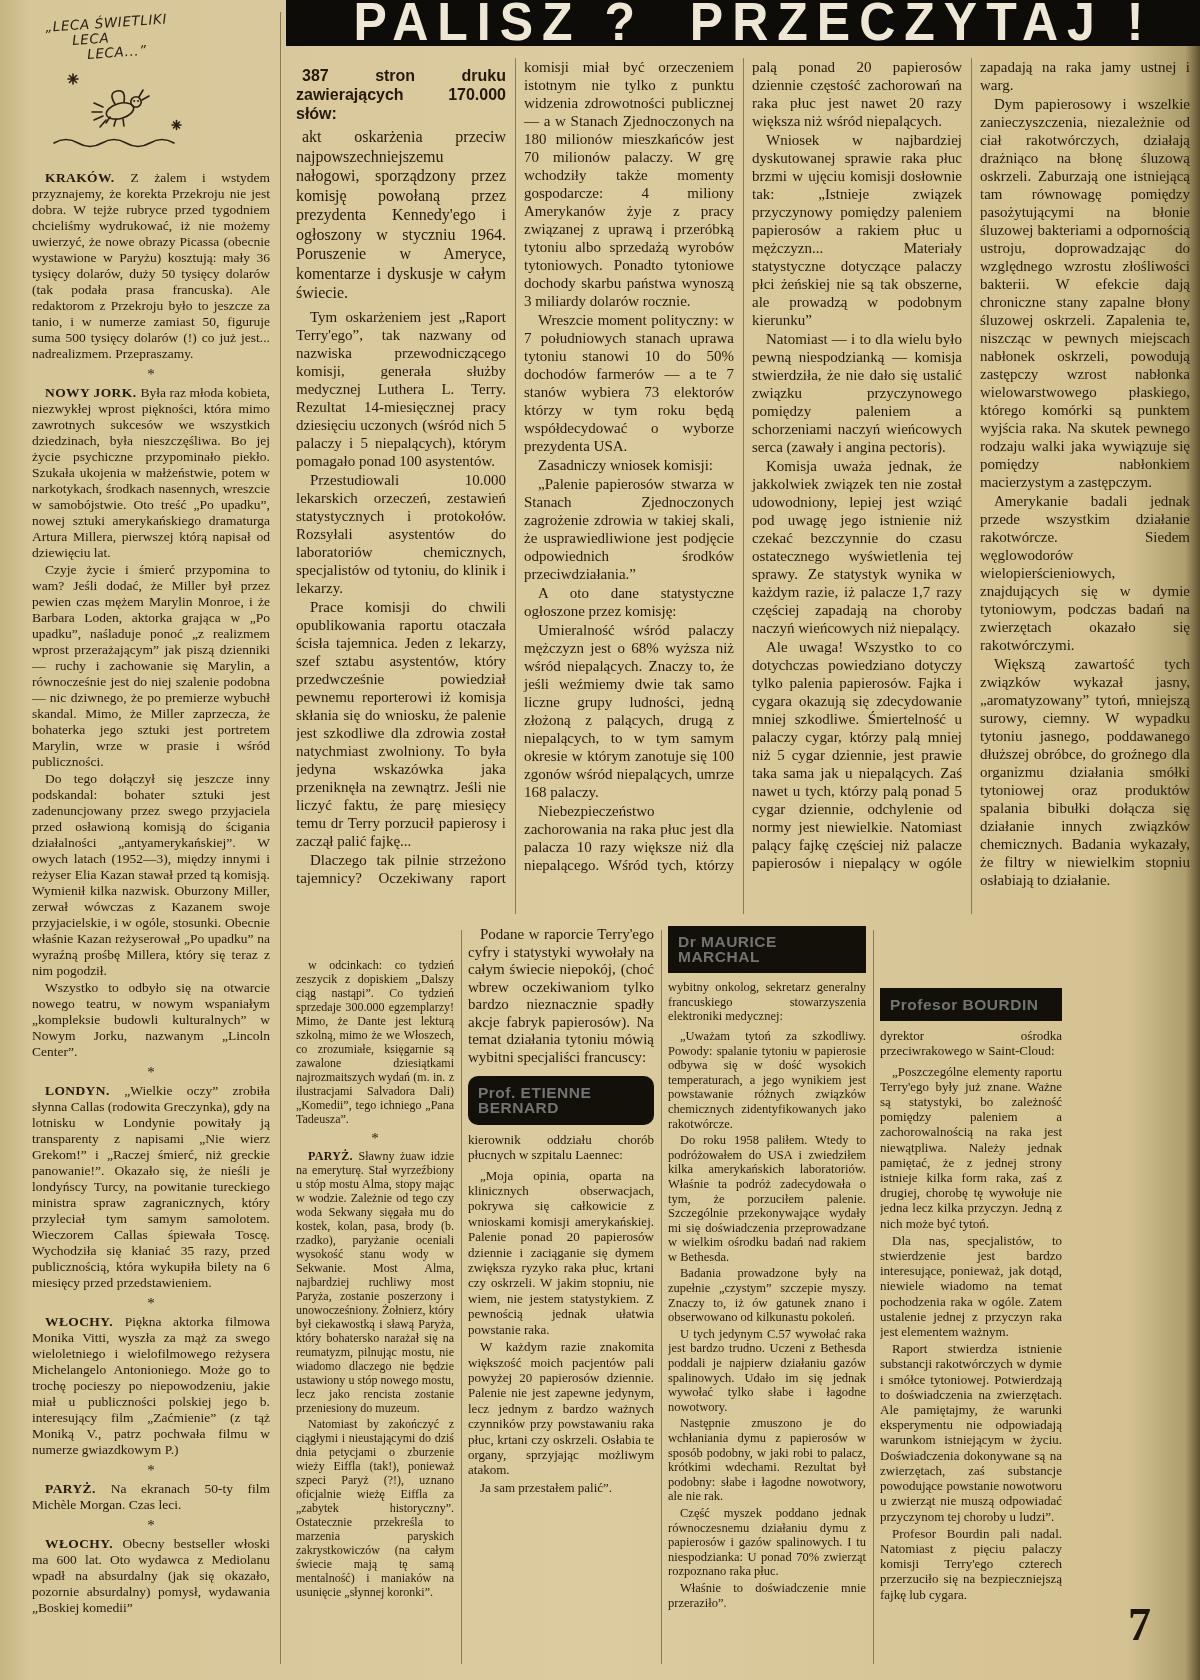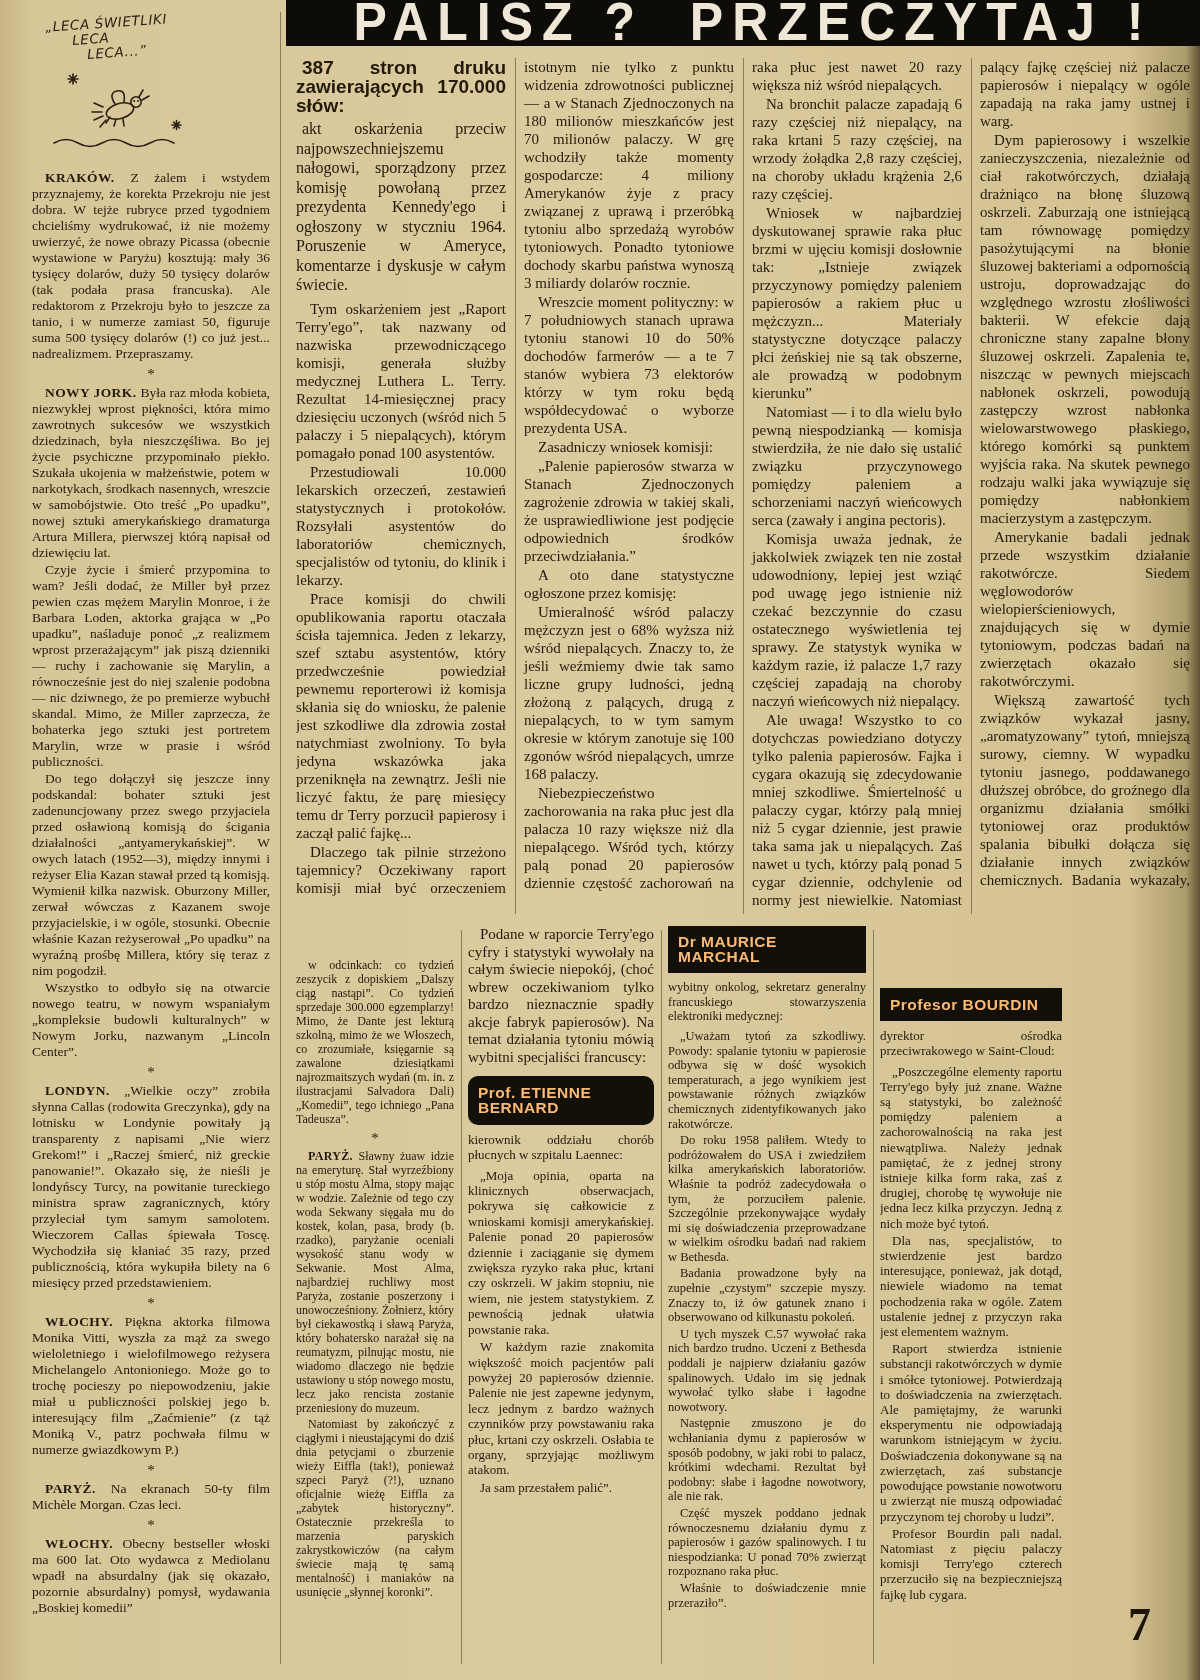--- a/index.html
+++ b/index.html
@@ -47,36 +47,36 @@
   
   .article{
     position:absolute;left:296px;top:58px;width:894px;height:856px;overflow:hidden;
     font-size:15px;line-height:18px;text-align:justify;
     column-count:4;column-gap:18px;column-fill:balance;
     column-rule:1px solid rgba(58,44,20,.5);
   }
   .article p{margin:0 0 1px 0;text-indent:14px;}
   .article p.lead{
     font-family:"Liberation Sans", sans-serif;font-weight:700;
-    font-size:19px;line-height:19px;text-indent:6px;margin-bottom:4px;
+    font-size:16px;line-height:19px;text-indent:6px;margin-bottom:4px;margin-top:8px;
   }
   .article p.standfirst{font-size:16px;line-height:19.5px;text-indent:6px;margin-bottom:5px;}
 
   
   .bcol{position:absolute;overflow:hidden;text-align:justify;}
   .bcol p{margin:0 0 2px 0;text-indent:12px;}
   .bcol .role{text-indent:0;margin:2px 0 5px 0;}
   .gossip-more{left:296px;top:958px;width:158px;height:706px;font-size:12px;line-height:14px;}
   .gossip-more p b{font-weight:700;letter-spacing:.3px;}
   .bernard{left:468px;top:926px;width:186px;height:738px;font-size:13px;line-height:15.4px;}
   .bernard .spec-intro p{font-size:15px;line-height:17.5px;text-indent:12px;margin:0;}
   .marchal{left:668px;top:926px;width:198px;height:738px;font-size:12.5px;line-height:14.6px;}
   .bourdin{left:880px;top:988px;width:182px;height:676px;font-size:13px;line-height:15.2px;}
   .name-box{
-    background:#13100a;color:#fdba74;margin:6px 0 7px 0;
+    background:#13100a;color:#737373;margin:6px 0 7px 0;
     font-family:"Liberation Sans", sans-serif;font-weight:700;
     font-size:15.5px;letter-spacing:.5px;padding:9px 10px;text-align:left;
   }
   .bernard .name-box{margin-top:10px;border-radius:10px;}
   .marchal .name-box,.bourdin .name-box{margin-top:0;}
 
   
   .vrule{position:absolute;width:1px;background:rgba(58,44,20,.5);}
   .vrule.main{left:280px;top:12px;height:1652px;}
   .vrule.b1{left:461px;top:930px;height:734px;}
@@ -150,21 +150,20 @@
       <p>Tym oskarżeniem jest „Raport Terry'ego”, tak nazwany od nazwiska przewodniczącego komisji, generała służby medycznej Luthera L. Terry. Rezultat 14-miesięcznej pracy dziesięciu uczonych (wśród nich 5 palaczy i 5 niepalących), którym pomagało ponad 100 asystentów.</p>
       <p>Przestudiowali 10.000 lekarskich orzeczeń, zestawień statystycznych i protokołów. Rozsyłali asystentów do laboratoriów chemicznych, specjalistów od tytoniu, do klinik i lekarzy.</p>
       <p>Prace komisji do chwili opublikowania raportu otaczała ścisła tajemnica. Jeden z lekarzy, szef sztabu asystentów, który przedwcześnie powiedział pewnemu reporterowi iż komisja skłania się do wniosku, że palenie jest szkodliwe dla zdrowia został natychmiast zwolniony. To była jedyna wskazówka jaka przeniknęła na zewnątrz. Jeśli nie liczyć faktu, że parę miesięcy temu dr Terry porzucił papierosy i zaczął palić fajkę...</p>
       <p>Dlaczego tak pilnie strzeżono tajemnicy? Oczekiwany raport komisji miał być orzeczeniem istotnym nie tylko z punktu widzenia zdrowotności publicznej — a w Stanach Zjednoczonych na 180 milionów mieszkańców jest 70 milionów palaczy. W grę wchodziły także momenty gospodarcze: 4 miliony Amerykanów żyje z pracy związanej z uprawą i przeróbką tytoniu albo sprzedażą wyrobów tytoniowych. Ponadto tytoniowe dochody skarbu państwa wynoszą 3 miliardy dolarów rocznie.</p>
       <p>Wreszcie moment polityczny: w 7 południowych stanach uprawa tytoniu stanowi 10 do 50% dochodów farmerów — a te 7 stanów wybiera 73 elektorów którzy w tym roku będą współdecydować o wyborze prezydenta USA.</p>
       <p>Zasadniczy wniosek komisji:</p>
       <p>„Palenie papierosów stwarza w Stanach Zjednoczonych zagrożenie zdrowia w takiej skali, że usprawiedliwione jest podjęcie odpowiednich środków przeciwdziałania.”</p>
       <p>A oto dane statystyczne ogłoszone przez komisję:</p>
       <p>Umieralność wśród palaczy mężczyzn jest o 68% wyższa niż wśród niepalących. Znaczy to, że jeśli weźmiemy dwie tak samo liczne grupy ludności, jedną złożoną z palących, drugą z niepalących, to w tym samym okresie w którym zanotuje się 100 zgonów wśród niepalących, umrze 168 palaczy.</p>
       <p>Niebezpieczeństwo zachorowania na raka płuc jest dla palacza 10 razy większe niż dla niepalącego. Wśród tych, którzy palą ponad 20 papierosów dziennie częstość zachorowań na raka płuc jest nawet 20 razy większa niż wśród niepalących.</p>
-      <p>Na bronchit palacze zapadają 6 razy częściej niż niepalący, na raka krtani 5 razy częściej, na wrzody żołądka 2,8 razy częściej, na choroby układu krążenia 2,6 razy częściej.</p>
       <p>Wniosek w najbardziej dyskutowanej sprawie raka płuc brzmi w ujęciu komisji dosłownie tak: „Istnieje związek przyczynowy pomiędzy paleniem papierosów a rakiem płuc u mężczyzn... Materiały statystyczne dotyczące palaczy płci żeńskiej nie są tak obszerne, ale prowadzą w podobnym kierunku”</p>
       <p>Natomiast — i to dla wielu było pewną niespodzianką — komisja stwierdziła, że nie dało się ustalić związku przyczynowego pomiędzy paleniem a schorzeniami naczyń wieńcowych serca (zawały i angina pectoris).</p>
       <p>Komisja uważa jednak, że jakkolwiek związek ten nie został udowodniony, lepiej jest wziąć pod uwagę jego istnienie niż czekać bezczynnie do czasu ostatecznego wyświetlenia tej sprawy. Ze statystyk wynika w każdym razie, iż palacze 1,7 razy częściej zapadają na choroby naczyń wieńcowych niż niepalący.</p>
       <p>Ale uwaga! Wszystko to co dotychczas powiedziano dotyczy tylko palenia papierosów. Fajka i cygara okazują się zdecydowanie mniej szkodliwe. Śmiertelność u palaczy cygar, którzy palą mniej niż 5 cygar dziennie, jest prawie taka sama jak u niepalących. Zaś nawet u tych, którzy palą ponad 5 cygar dziennie, odchylenie od normy jest niewielkie. Natomiast palący fajkę częściej niż palacze papierosów i niepalący w ogóle zapadają na raka jamy ustnej i warg.</p>
       <p>Dym papierosowy i wszelkie zanieczyszczenia, niezależnie od ciał rakotwórczych, działają drażniąco na błonę śluzową oskrzeli. Zaburzają one istniejącą tam równowagę pomiędzy pasożytującymi na błonie śluzowej bakteriami a odpornością ustroju, doprowadzając do względnego wzrostu złośliwości bakterii. W efekcie dają chroniczne stany zapalne błony śluzowej oskrzeli. Zapalenia te, niszcząc w pewnych miejscach nabłonek oskrzeli, powodują zastępczy wzrost nabłonka wielowarstwowego płaskiego, którego komórki są punktem wyjścia raka. Na skutek pewnego rodzaju walki jaka wywiązuje się pomiędzy nabłonkiem macierzystym a zastępczym.</p>
       <p>Amerykanie badali jednak przede wszystkim działanie rakotwórcze. Siedem węglowodorów wielopierścieniowych, znajdujących się w dymie tytoniowym, podczas badań na zwierzętach okazało się rakotwórczymi.</p>
       <p>Większą zawartość tych związków wykazał jasny, „aromatyzowany” tytoń, mniejszą surowy, ciemny. W wypadku tytoniu jasnego, poddawanego dłuższej obróbce, do groźnego dla organizmu działania smółki tytoniowej oraz produktów spalania bibułki dołącza się działanie innych związków chemicznych. Badania wykazały, że filtry w niewielkim stopniu osłabiają to działanie.</p>
     </section>
 
   <section class="bcol gossip-more">
@@ -191,21 +190,21 @@
 
   <section class="bcol marchal">
     <div class="name-box">
       <span>Dr MAURICE MARCHAL</span>
     </div>
     <p class="role">wybitny onkolog, sekretarz generalny francuskiego stowarzyszenia elektroniki medycznej:</p>
     <div class="quote">
         <p>„Uważam tytoń za szkodliwy. Powody: spalanie tytoniu w papierosie odbywa się w dość wysokich temperaturach, a jego wynikiem jest powstawanie różnych związków chemicznych zidentyfikowanych jako rakotwórcze.</p>
         <p>Do roku 1958 paliłem. Wtedy to podróżowałem do USA i zwiedziłem kilka amerykańskich laboratoriów. Właśnie ta podróż zadecydowała o tym, że porzuciłem palenie. Szczególnie przekonywające wydały mi się doświadczenia przeprowadzane w wielkim ośrodku badań nad rakiem w Bethesda.</p>
         <p>Badania prowadzone były na zupełnie „czystym” szczepie myszy. Znaczy to, iż ów gatunek znano i obserwowano od kilkunastu pokoleń.</p>
-        <p>U tych myszek C.57 wywołać raka nich bardzo trudno. Uczeni z Bethesda poddali je najpierw działaniu gazów spalinowych. Udało im się jednak wywołać tylko słabe i łagodne nowotwory.</p>
+        <p>U tych jedynym C.57 wywołać raka jest bardzo trudno. Uczeni z Bethesda poddali je najpierw działaniu gazów spalinowych. Udało im się jednak wywołać tylko słabe i łagodne nowotwory.</p>
         <p>Następnie zmuszono je do wchłaniania dymu z papierosów w sposób podobny, w jaki robi to palacz, krótkimi wdechami. Rezultat był podobny: słabe i łagodne nowotwory, ale nie rak.</p>
         <p>Część myszek poddano jednak równoczesnemu działaniu dymu z papierosów i gazów spalinowych. I tu niespodzianka: U ponad 70% zwierząt rozpoznano raka płuc.</p>
         <p>Właśnie to doświadczenie mnie przeraziło”.</p>
       </div>
   </section>
 
   <section class="bcol bourdin">
     <div class="name-box">
       <span>Profesor BOURDIN</span>
     </div>

